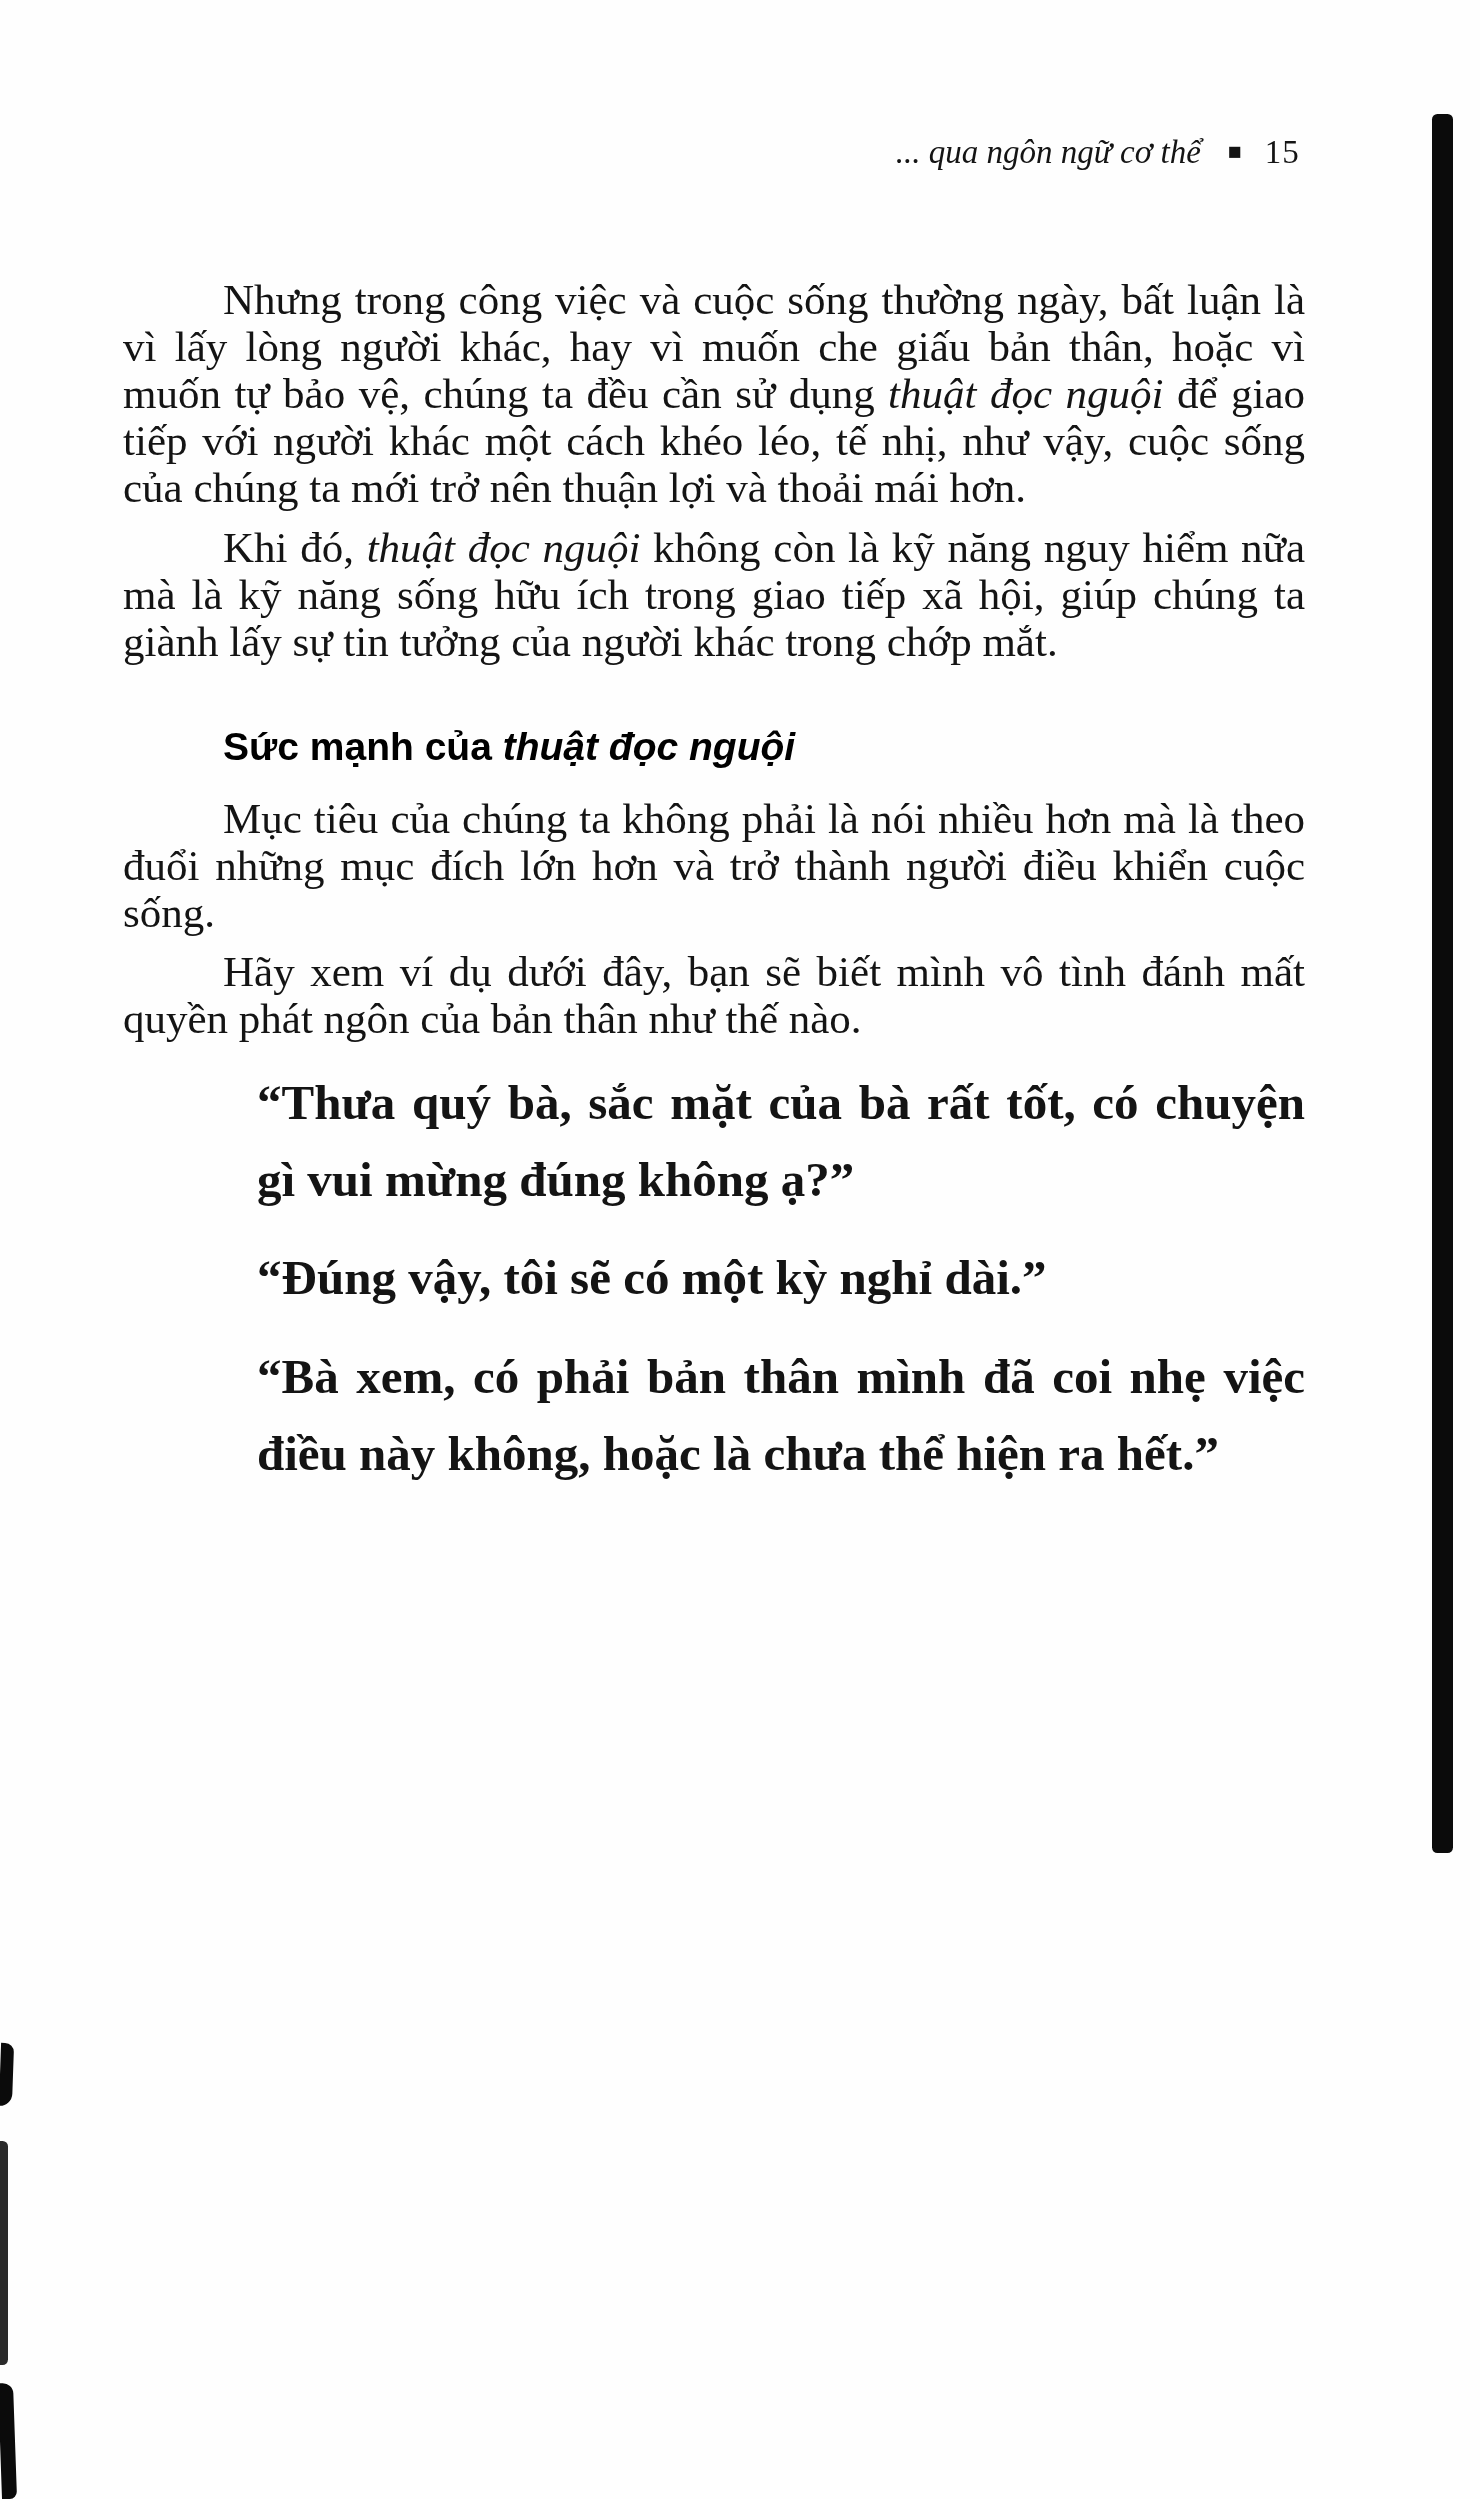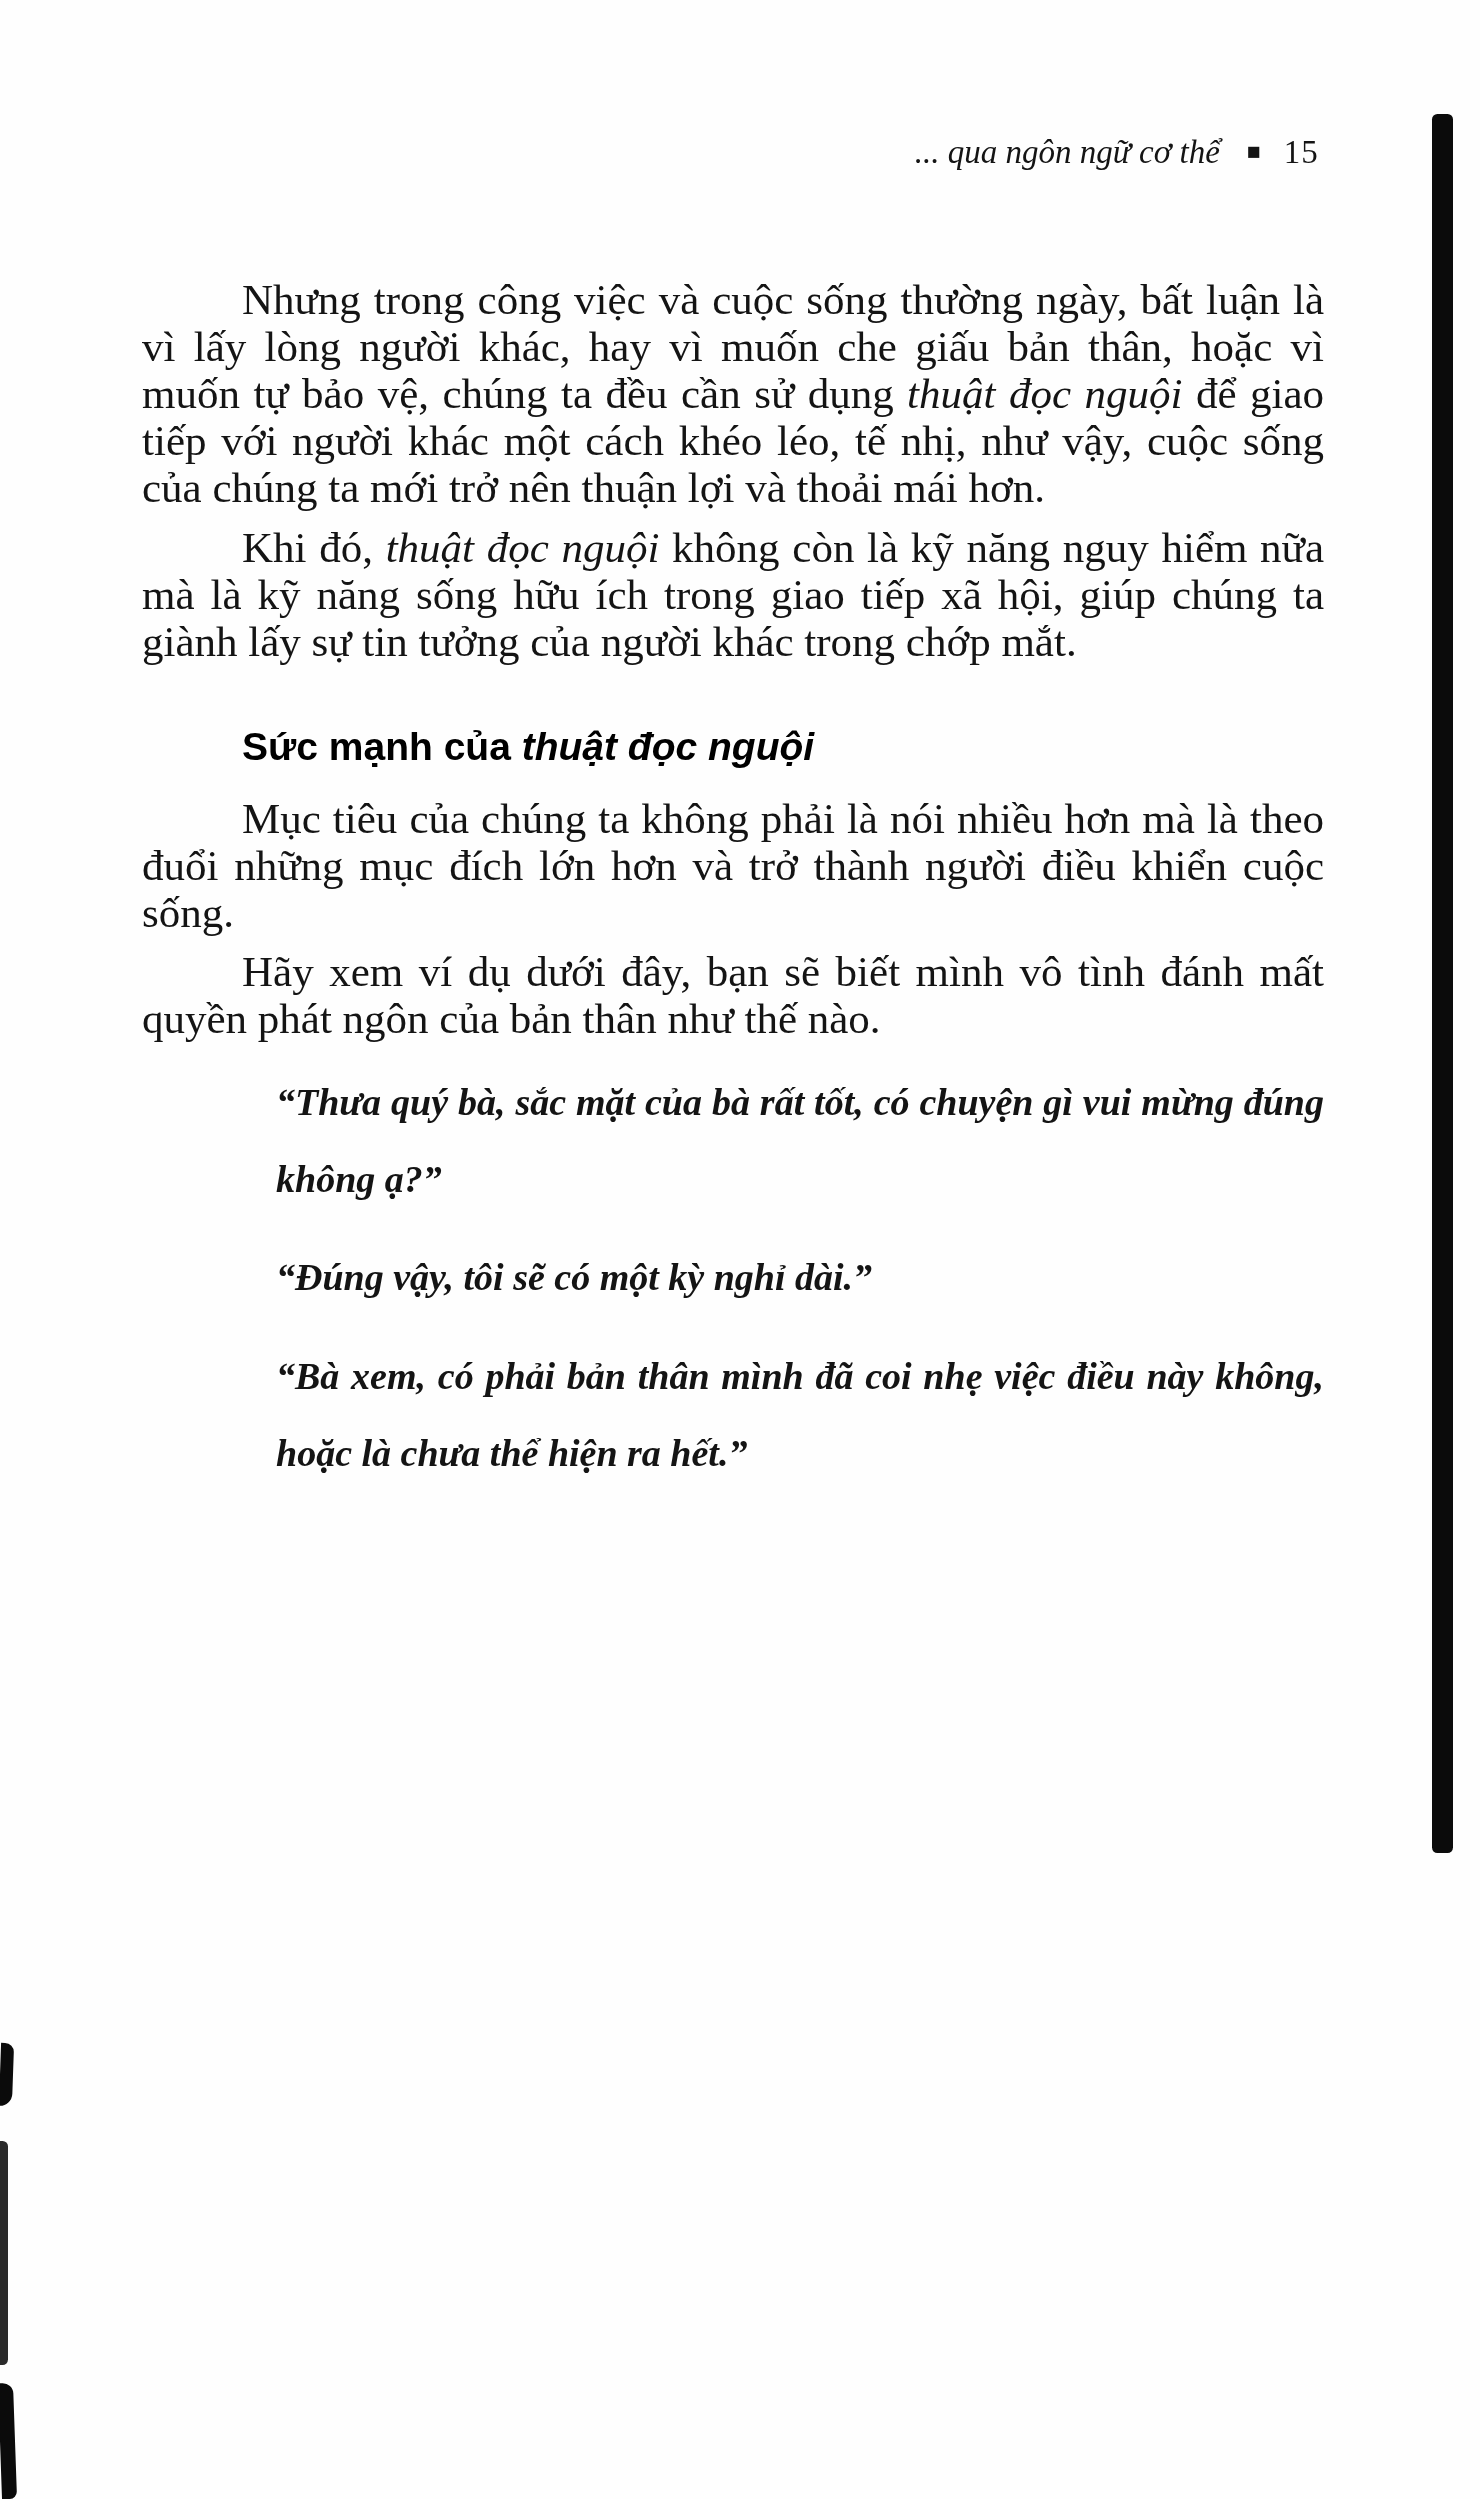--- a/index.html
+++ b/index.html
@@ -11,21 +11,21 @@
     position: relative;
     width: 1480px;
     height: 2500px;
     background: #fefefe;
     overflow: hidden;
     color: #141414;
     font-family: "Liberation Serif", serif;
   }
   .text-block {
     position: absolute;
-    left: 142px;
+    left: 123px;
     top: 134px;
     width: 1182px;
   }
   .page-header {
     text-align: right;
     font-size: 33px;
     padding-right: 5.4px;
     margin-bottom: 105px;
     white-space: nowrap;
   }
@@ -55,24 +55,23 @@
     margin: 57px 0 23px 100px;
     font-family: "Liberation Sans", sans-serif;
     font-weight: bold;
     font-size: 39px;
     line-height: 50px;
     color: #000000;
   }
   h2 .it { font-style: italic; }
   .quote {
     margin: 21.5px 0 0 134px;
-    font-size: 38px;
+    font-size: 49px;
     line-height: 77px;
     font-weight: bold;
-    font-style: italic;
     text-align: justify;
   }
   
   .artifact { position: absolute; background: #0b0b0b; }
   .right-bar {
     right: 27px;
     top: 114px;
     width: 21.5px;
     height: 1739px;
     border-radius: 5.4px;

